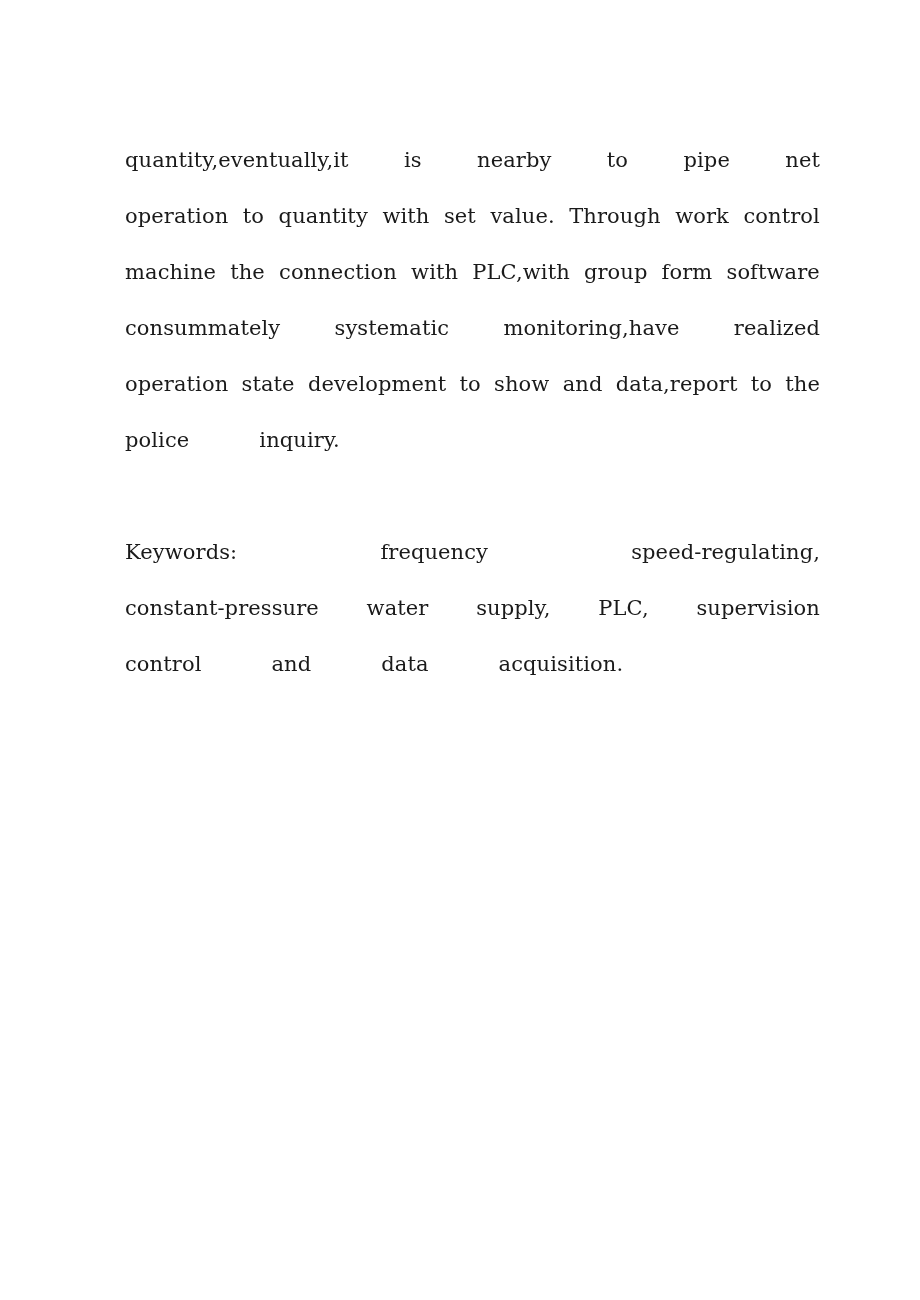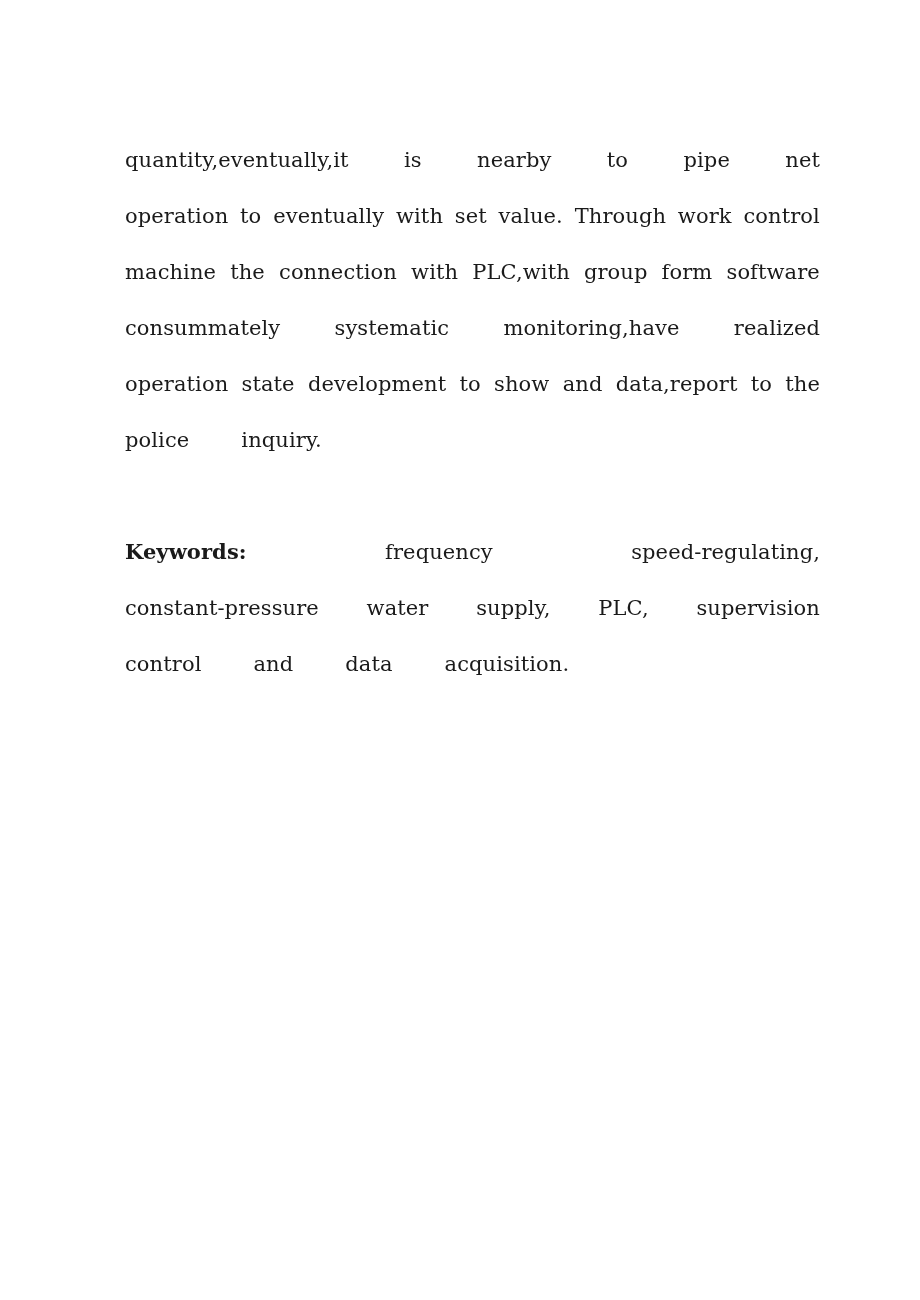--- a/index.html
+++ b/index.html
@@ -66,39 +66,39 @@
     justify-content: flex-start;
     gap: 42px;
   }
 
   .word {
     display: inline-block;
     white-space: pre;
   }
 
   .word.bold {
-    font-weight: 700;
+    font-weight: 400;
     font-family: "DejaVu Serif", "Liberation Serif", serif;
   }
 
   
   .line.flush .word + .word {
-    margin-left: 10px;
+    margin-left: 28px;
   }
 </style>
 </head>
 <body>
 
 <div class="page">
 
   <div class="text-column">
 
     <div class="paragraph">
         <div class="line justify"><span class="word">quantity,eventually,it</span><span class="word">is</span><span class="word">nearby</span><span class="word">to</span><span class="word">pipe</span><span class="word">net</span></div>
-        <div class="line justify"><span class="word">operation</span><span class="word">to</span><span class="word">eventually</span><span class="word">with</span><span class="word">set</span><span class="word">value.</span><span class="word">Through</span><span class="word">work</span><span class="word">control</span></div>
+        <div class="line justify"><span class="word">operation</span><span class="word">to</span><span class="word">quantity</span><span class="word">with</span><span class="word">set</span><span class="word">value.</span><span class="word">Through</span><span class="word">work</span><span class="word">control</span></div>
         <div class="line justify"><span class="word">machine</span><span class="word">the</span><span class="word">connection</span><span class="word">with</span><span class="word">PLC,with</span><span class="word">group</span><span class="word">form</span><span class="word">software</span></div>
         <div class="line justify"><span class="word">consummately</span><span class="word">systematic</span><span class="word">monitoring,have</span><span class="word">realized</span></div>
         <div class="line justify"><span class="word">operation</span><span class="word">state</span><span class="word">development</span><span class="word">to</span><span class="word">show</span><span class="word">and</span><span class="word">data,report</span><span class="word">to</span><span class="word">the</span></div>
         <div class="line flush"><span class="word">police</span><span class="word">inquiry.</span></div>
       </div>
 
     <div class="paragraph">
         <div class="line justify"><span class="word bold">Keywords:</span><span class="word">frequency</span><span class="word">speed-regulating,</span></div>
         <div class="line justify"><span class="word">constant-pressure</span><span class="word">water</span><span class="word">supply,</span><span class="word">PLC,</span><span class="word">supervision</span></div>
         <div class="line flush"><span class="word">control</span><span class="word">and</span><span class="word">data</span><span class="word">acquisition.</span></div>

